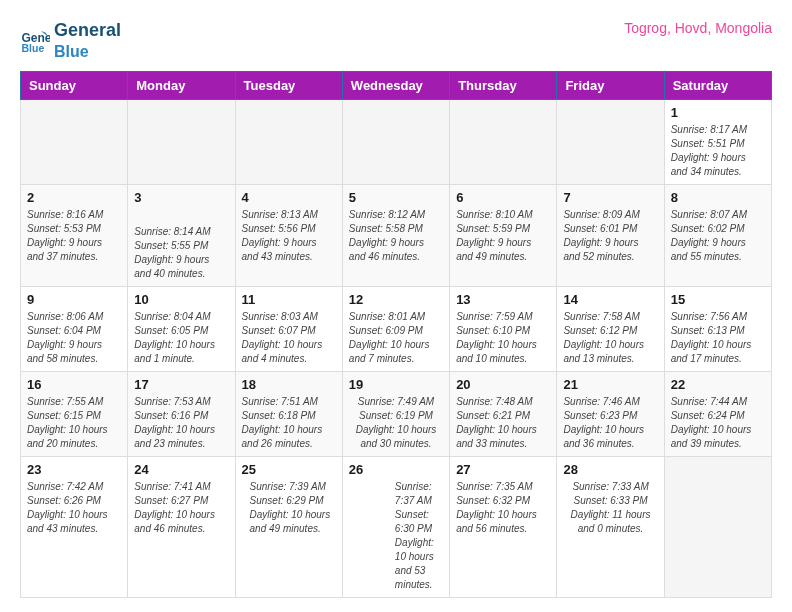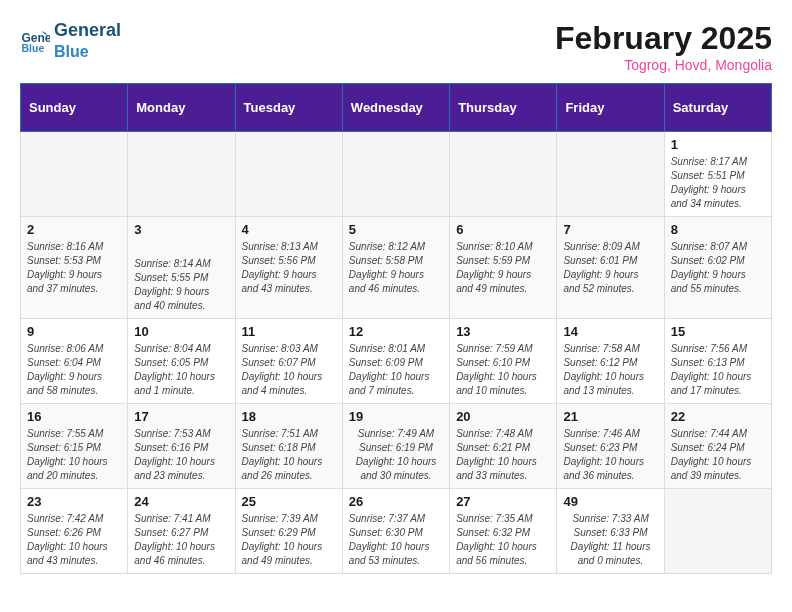--- a/index.html
+++ b/index.html
@@ -36,25 +36,25 @@
     .location-title {
       font-size: 14px;
       color: #ec4899;
     }
     .calendar {
       width: 100%;
       border-collapse: collapse;
       border: 1px solid #ccc;
     }
     .calendar th {
-      background: #4c1d95;
+      background: #a21caf;
       color: #fff;
       font-size: 13px;
       font-weight: bold;
-      padding: 16px 8px;
+      padding: 6px 8px;
       text-align: left;
       border: 1px solid #2471a3;
     }
     .calendar td {
       vertical-align: top;
       padding: 5px 6px;
       border: 1px solid #ddd;
       width: calc(100% / 7);
       min-height: 80px;
       font-size: 10.5px;
@@ -93,21 +93,20 @@
       <text x="2" y="22" font-size="16" font-weight="bold" fill="#1a5276">General</text>
       <text x="2" y="36" font-size="14" font-weight="bold" fill="#2e86c1">Blue</text>
       <polygon points="28,8 38,16 34,10" fill="#2e86c1"></polygon>
     </svg>
     <div style="display:flex;flex-direction:column;line-height:1.2;">
       <span style="font-size:18px;font-weight:bold;color:#1a5276;">General</span>
       <span style="font-size:16px;font-weight:bold;color:#2e86c1;">Blue</span>
     </div>
   </div>
   <div class="title-area">
-    <div class="month-title">February 2025</div>
     <div class="location-title">Togrog, Hovd, Mongolia</div>
   </div>
 </div>
 
 <table class="calendar">
   <thead>
     <tr>
     <th>Sunday</th>
         <th>Monday</th>
         <th>Tuesday</th>
@@ -272,38 +271,38 @@
 Daylight: 10 hours and 43 minutes.</div>
         </td>
         <td>
           <span class="day-number">24</span>
           <div class="day-info" style="white-space: pre-line;">Sunrise: 7:41 AM
 Sunset: 6:27 PM
 Daylight: 10 hours and 46 minutes.</div>
         </td>
         <td>
           <span class="day-number">25</span>
-          <div class="day-info" style="white-space: pre-line;">Sunrise: 7:39 AM
+          <div class="day-info" style="white-space: pre-line; margin-left: 8px;">Sunrise: 7:39 AM
 Sunset: 6:29 PM
 Daylight: 10 hours and 49 minutes.</div>
         </td>
         <td>
           <span class="day-number">26</span>
-          <div class="day-info" style="white-space: pre-line;">Sunrise: 7:37 AM
+          <div class="day-info" style="white-space: pre-line; margin-left: 46px;">Sunrise: 7:37 AM
 Sunset: 6:30 PM
 Daylight: 10 hours and 53 minutes.</div>
         </td>
         <td>
           <span class="day-number">27</span>
           <div class="day-info" style="white-space: pre-line;">Sunrise: 7:35 AM
 Sunset: 6:32 PM
 Daylight: 10 hours and 56 minutes.</div>
         </td>
         <td>
-          <span class="day-number">49</span>
+          <span class="day-number">28</span>
           <div class="day-info" style="white-space: pre-line; text-align: center;">Sunrise: 7:33 AM
 Sunset: 6:33 PM
 Daylight: 11 hours and 0 minutes.</div>
         </td>
         <td class="empty-cell"></td>
       </tr>
     </tbody>
 </table>
 
 </body></html>

